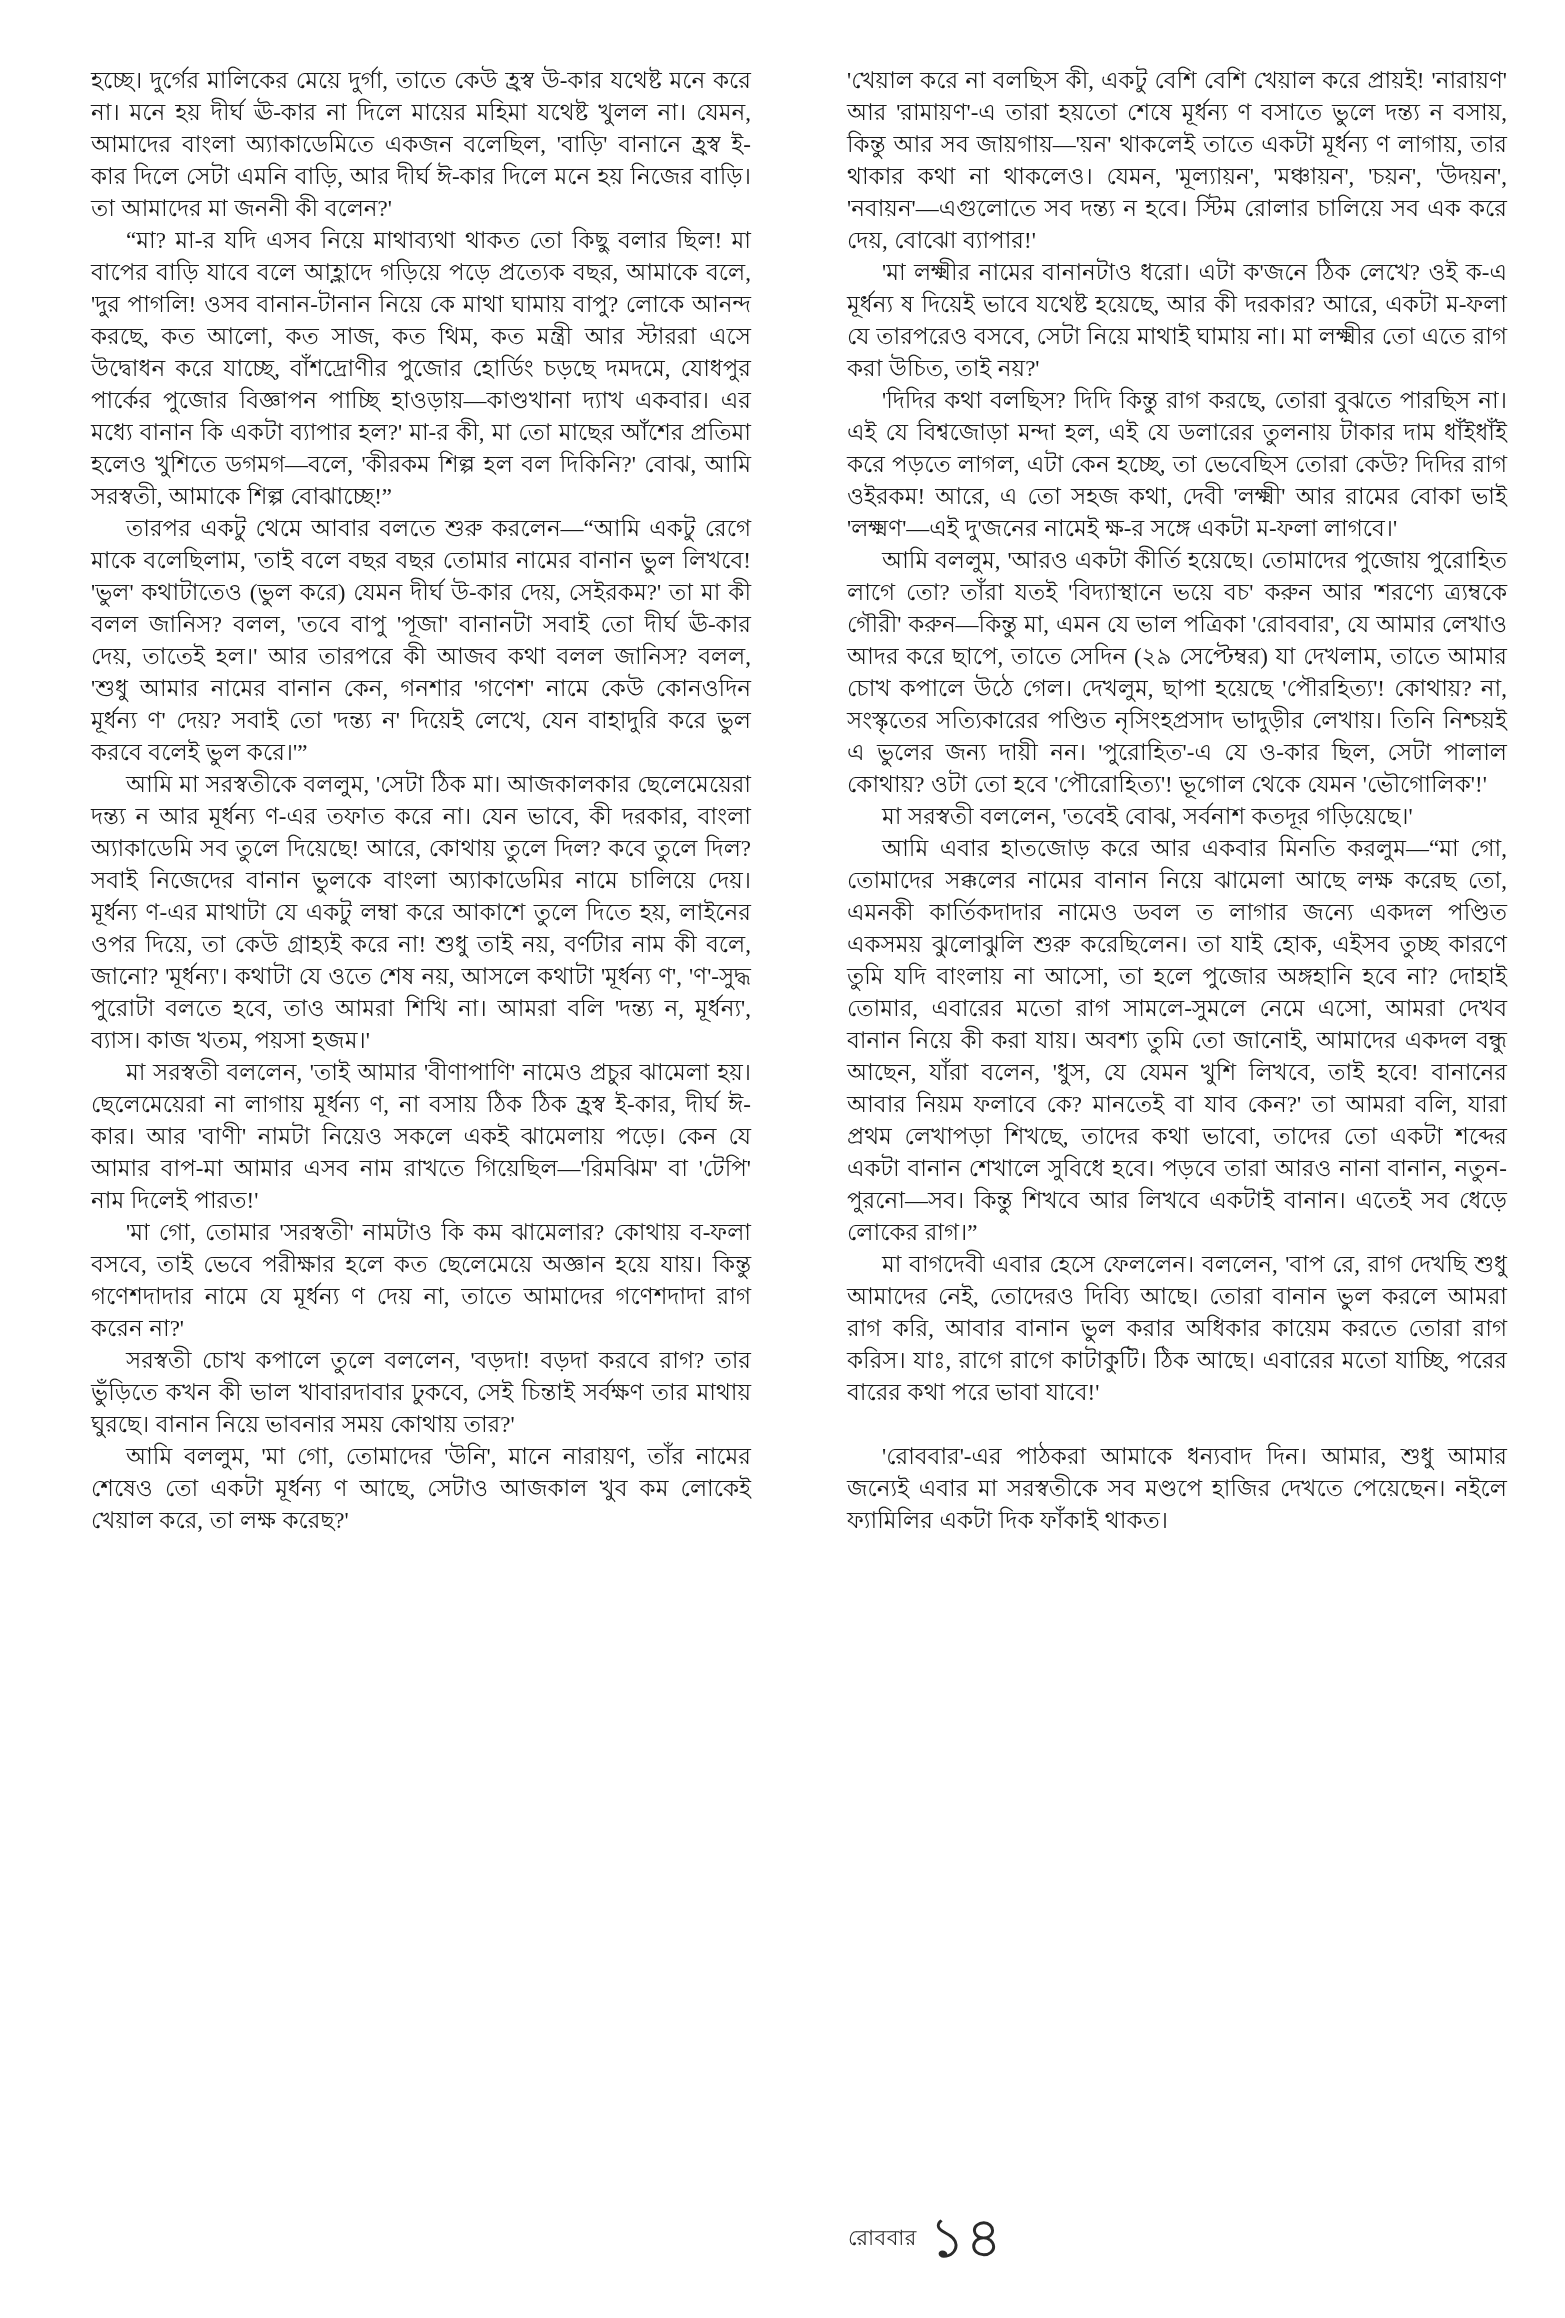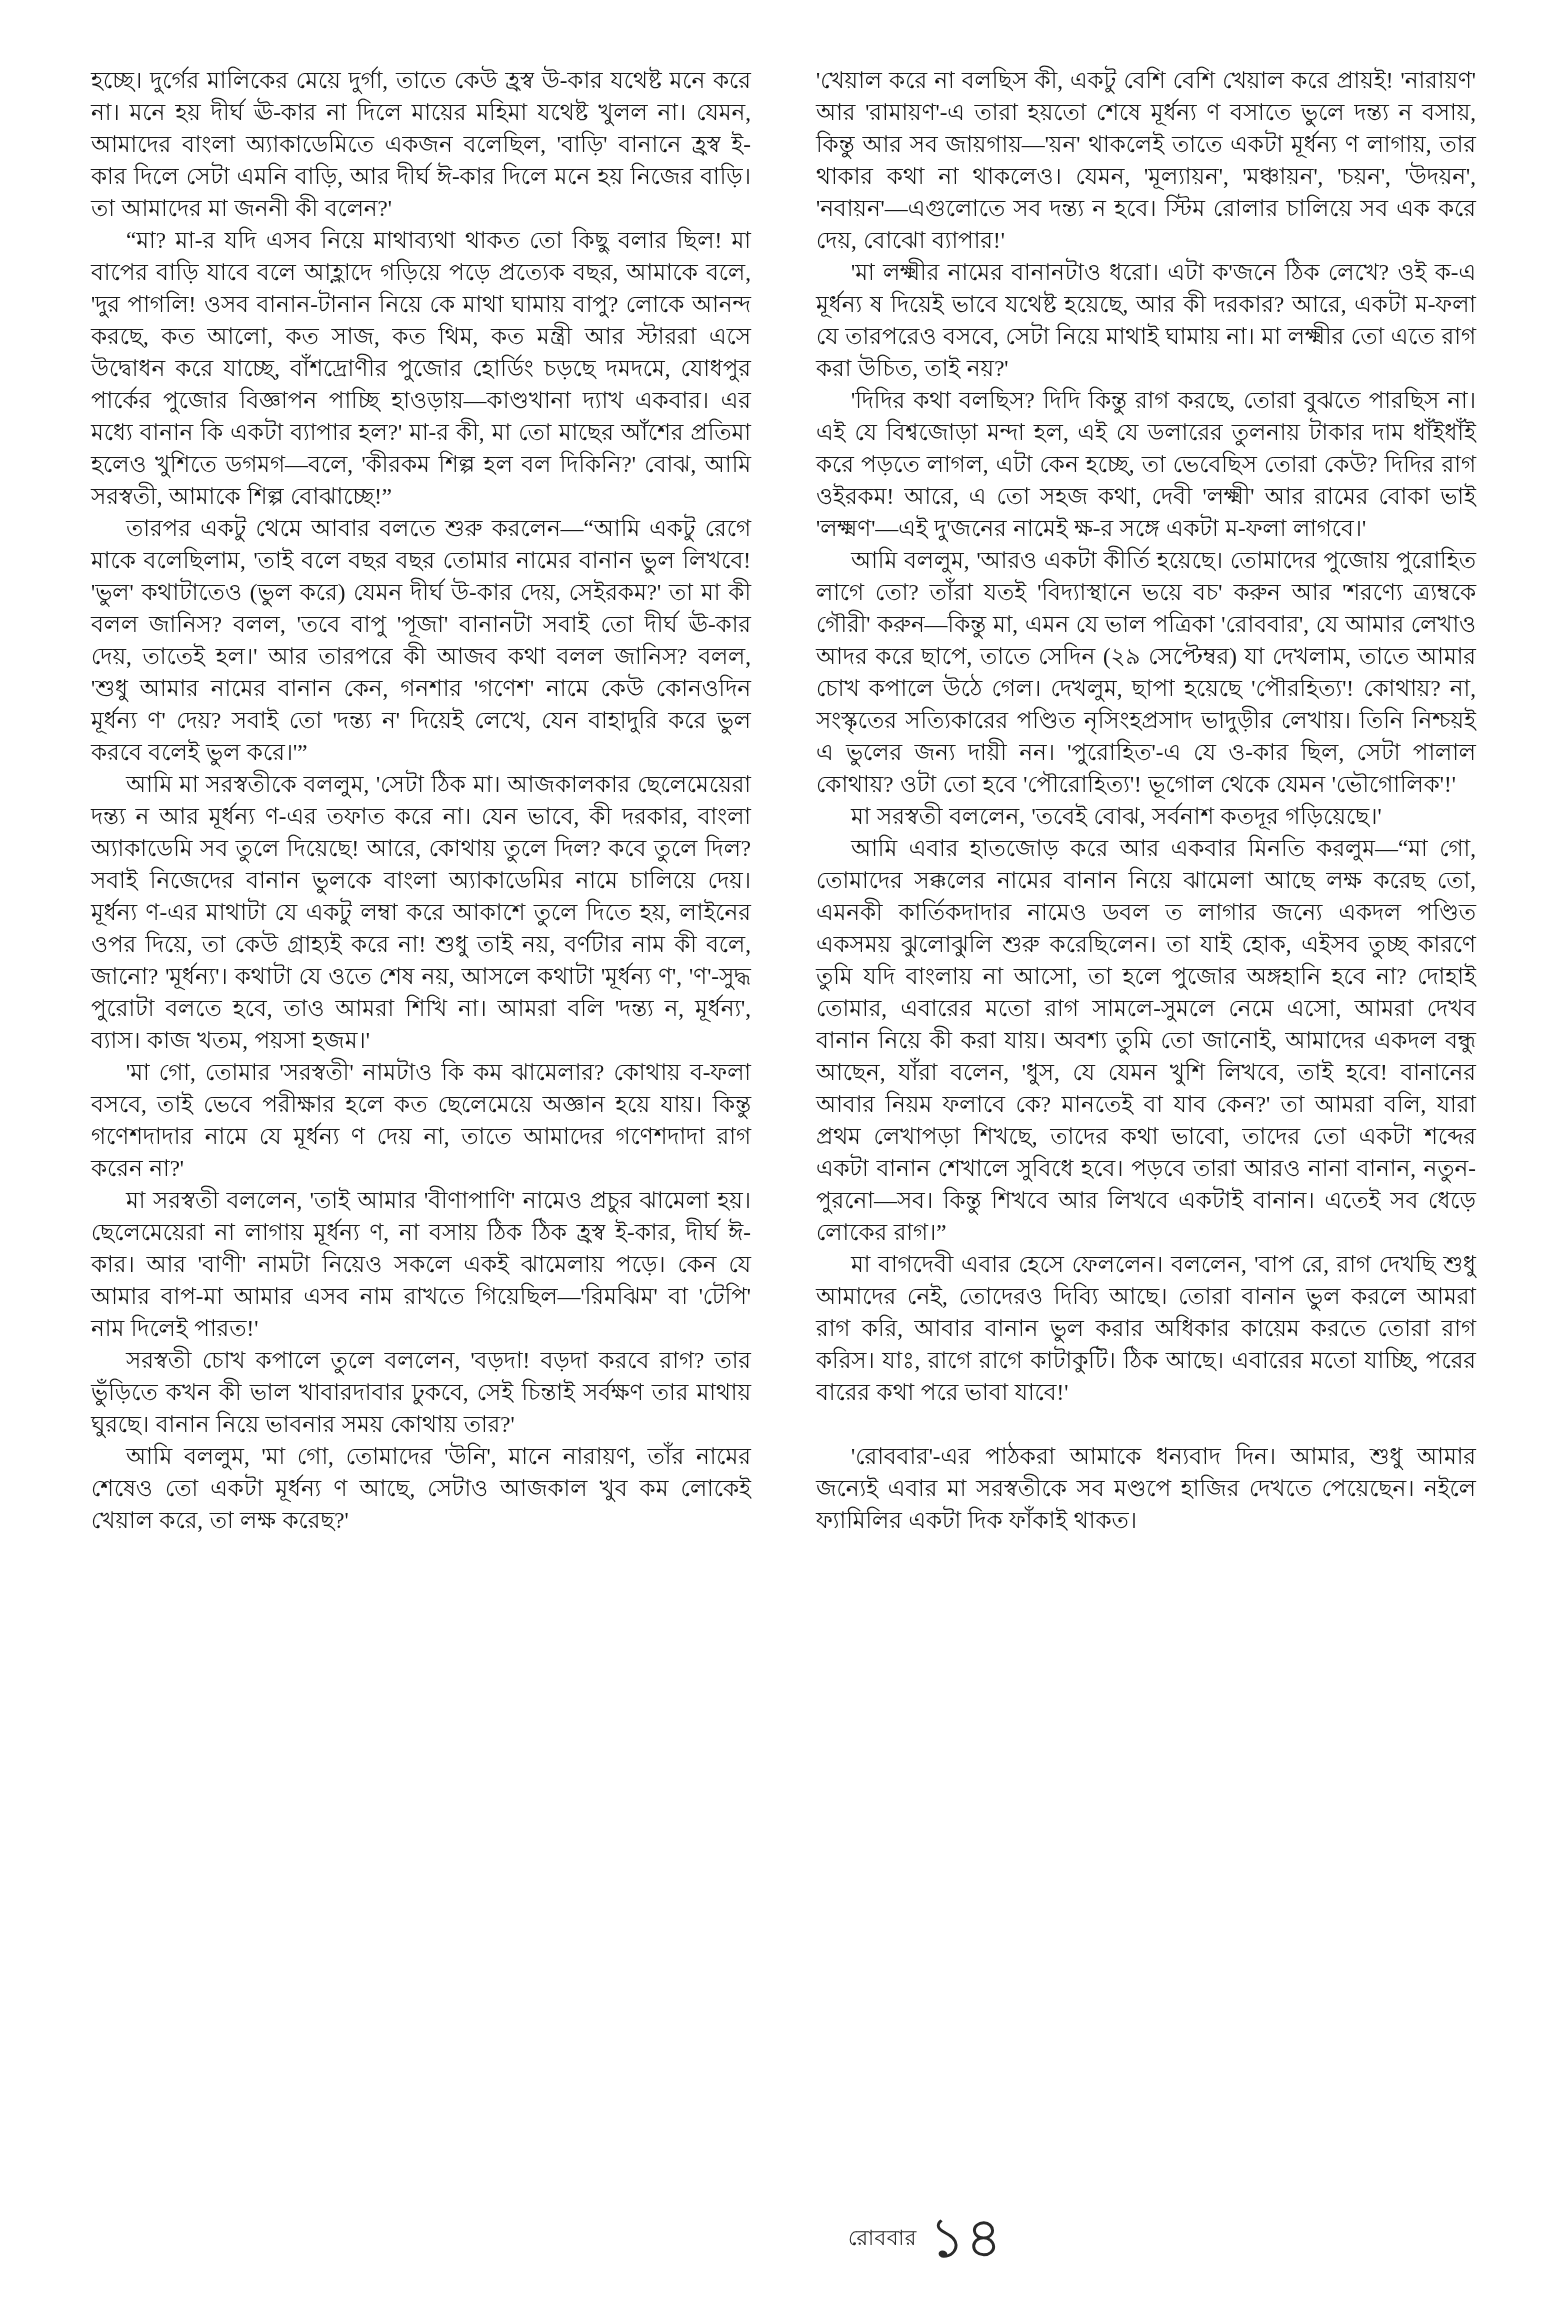--- a/index.html
+++ b/index.html
@@ -13,21 +13,21 @@
     background: #ffffff;
     overflow: hidden;
     color: #1b1b1b;
   }
   .content {
     position: absolute;
     top: 65px;
     left: 91px;
     width: 1383px;
     display: flex;
-    gap: 65px;
+    gap: 96px;
   }
   .column {
     flex: 0 0 660px;
     width: 660px;
   }
   .para {
     font-size: 23px;
     line-height: 32px;
     text-align: justify;
     color: #1b1b1b;
@@ -61,22 +61,22 @@
 <body>
 
 <div class="page">
 
   <div class="content">
     <div class="column">
         <p class="para">হচ্ছে। দুর্গের মালিকের মেয়ে দুর্গা, তাতে কেউ হ্রস্ব উ-কার যথেষ্ট মনে করে না। মনে হয় দীর্ঘ ঊ-কার না দিলে মায়ের মহিমা যথেষ্ট খুলল না। যেমন, আমাদের বাংলা অ্যাকাডেমিতে একজন বলেছিল, 'বাড়ি' বানানে হ্রস্ব ই-কার দিলে সেটা এমনি বাড়ি, আর দীর্ঘ ঈ-কার দিলে মনে হয় নিজের বাড়ি। তা আমাদের মা জননী কী বলেন?'</p>
         <p class="para indent">“মা? মা-র যদি এসব নিয়ে মাথাব্যথা থাকত তো কিছু বলার ছিল! মা বাপের বাড়ি যাবে বলে আহ্লাদে গড়িয়ে পড়ে প্রত্যেক বছর, আমাকে বলে, 'দুর পাগলি! ওসব বানান-টানান নিয়ে কে মাথা ঘামায় বাপু? লোকে আনন্দ করছে, কত আলো, কত সাজ, কত থিম, কত মন্ত্রী আর স্টাররা এসে উদ্বোধন করে যাচ্ছে, বাঁশদ্রোণীর পুজোর হোর্ডিং চড়ছে দমদমে, যোধপুর পার্কের পুজোর বিজ্ঞাপন পাচ্ছি হাওড়ায়—কাণ্ডখানা দ্যাখ একবার। এর মধ্যে বানান কি একটা ব্যাপার হল?' মা-র কী, মা তো মাছের আঁশের প্রতিমা হলেও খুশিতে ডগমগ—বলে, 'কীরকম শিল্প হল বল দিকিনি?' বোঝ, আমি সরস্বতী, আমাকে শিল্প বোঝাচ্ছে!”</p>
         <p class="para indent">তারপর একটু থেমে আবার বলতে শুরু করলেন—“আমি একটু রেগে মাকে বলেছিলাম, 'তাই বলে বছর বছর তোমার নামের বানান ভুল লিখবে! 'ভুল' কথাটাতেও (ভুল করে) যেমন দীর্ঘ উ-কার দেয়, সেইরকম?' তা মা কী বলল জানিস? বলল, 'তবে বাপু 'পূজা' বানানটা সবাই তো দীর্ঘ ঊ-কার দেয়, তাতেই হল।' আর তারপরে কী আজব কথা বলল জানিস? বলল, 'শুধু আমার নামের বানান কেন, গনশার 'গণেশ' নামে কেউ কোনওদিন মূর্ধন্য ণ' দেয়? সবাই তো 'দন্ত্য ন' দিয়েই লেখে, যেন বাহাদুরি করে ভুল করবে বলেই ভুল করে।'”</p>
         <p class="para indent">আমি মা সরস্বতীকে বললুম, 'সেটা ঠিক মা। আজকালকার ছেলেমেয়েরা দন্ত্য ন আর মূর্ধন্য ণ-এর তফাত করে না। যেন ভাবে, কী দরকার, বাংলা অ্যাকাডেমি সব তুলে দিয়েছে! আরে, কোথায় তুলে দিল? কবে তুলে দিল? সবাই নিজেদের বানান ভুলকে বাংলা অ্যাকাডেমির নামে চালিয়ে দেয়। মূর্ধন্য ণ-এর মাথাটা যে একটু লম্বা করে আকাশে তুলে দিতে হয়, লাইনের ওপর দিয়ে, তা কেউ গ্রাহ্যই করে না! শুধু তাই নয়, বর্ণটার নাম কী বলে, জানো? 'মূর্ধন্য'। কথাটা যে ওতে শেষ নয়, আসলে কথাটা 'মূর্ধন্য ণ', 'ণ'-সুদ্ধ পুরোটা বলতে হবে, তাও আমরা শিখি না। আমরা বলি 'দন্ত্য ন, মূর্ধন্য', ব্যাস। কাজ খতম, পয়সা হজম।'</p>
+        <p class="para indent">মা সরস্বতী বললেন, 'তাই আমার 'বীণাপাণি' নামেও প্রচুর ঝামেলা হয়। ছেলেমেয়েরা না লাগায় মূর্ধন্য ণ, না বসায় ঠিক ঠিক হ্রস্ব ই-কার, দীর্ঘ ঈ-কার। আর 'বাণী' নামটা নিয়েও সকলে একই ঝামেলায় পড়ে। কেন যে আমার বাপ-মা আমার এসব নাম রাখতে গিয়েছিল—'রিমঝিম' বা 'টেপি' নাম দিলেই পারত!'</p>
         <p class="para indent">'মা গো, তোমার 'সরস্বতী' নামটাও কি কম ঝামেলার? কোথায় ব-ফলা বসবে, তাই ভেবে পরীক্ষার হলে কত ছেলেমেয়ে অজ্ঞান হয়ে যায়। কিন্তু গণেশদাদার নামে যে মূর্ধন্য ণ দেয় না, তাতে আমাদের গণেশদাদা রাগ করেন না?'</p>
-        <p class="para indent">মা সরস্বতী বললেন, 'তাই আমার 'বীণাপাণি' নামেও প্রচুর ঝামেলা হয়। ছেলেমেয়েরা না লাগায় মূর্ধন্য ণ, না বসায় ঠিক ঠিক হ্রস্ব ই-কার, দীর্ঘ ঈ-কার। আর 'বাণী' নামটা নিয়েও সকলে একই ঝামেলায় পড়ে। কেন যে আমার বাপ-মা আমার এসব নাম রাখতে গিয়েছিল—'রিমঝিম' বা 'টেপি' নাম দিলেই পারত!'</p>
         <p class="para indent">সরস্বতী চোখ কপালে তুলে বললেন, 'বড়দা! বড়দা করবে রাগ? তার ভুঁড়িতে কখন কী ভাল খাবারদাবার ঢুকবে, সেই চিন্তাই সর্বক্ষণ তার মাথায় ঘুরছে। বানান নিয়ে ভাবনার সময় কোথায় তার?'</p>
         <p class="para indent">আমি বললুম, 'মা গো, তোমাদের 'উনি', মানে নারায়ণ, তাঁর নামের শেষেও তো একটা মূর্ধন্য ণ আছে, সেটাও আজকাল খুব কম লোকেই খেয়াল করে, তা লক্ষ করেছ?'</p>
       </div>
     <div class="column">
         <p class="para">'খেয়াল করে না বলছিস কী, একটু বেশি বেশি খেয়াল করে প্রায়ই! 'নারায়ণ' আর 'রামায়ণ'-এ তারা হয়তো শেষে মূর্ধন্য ণ বসাতে ভুলে দন্ত্য ন বসায়, কিন্তু আর সব জায়গায়—'য়ন' থাকলেই তাতে একটা মূর্ধন্য ণ লাগায়, তার থাকার কথা না থাকলেও। যেমন, 'মূল্যায়ন', 'মঞ্চায়ন', 'চয়ন', 'উদয়ন', 'নবায়ন'—এগুলোতে সব দন্ত্য ন হবে। স্টিম রোলার চালিয়ে সব এক করে দেয়, বোঝো ব্যাপার!'</p>
         <p class="para indent">'মা লক্ষ্মীর নামের বানানটাও ধরো। এটা ক'জনে ঠিক লেখে? ওই ক-এ মূর্ধন্য ষ দিয়েই ভাবে যথেষ্ট হয়েছে, আর কী দরকার? আরে, একটা ম-ফলা যে তারপরেও বসবে, সেটা নিয়ে মাথাই ঘামায় না। মা লক্ষ্মীর তো এতে রাগ করা উচিত, তাই নয়?'</p>
         <p class="para indent">'দিদির কথা বলছিস? দিদি কিন্তু রাগ করছে, তোরা বুঝতে পারছিস না। এই যে বিশ্বজোড়া মন্দা হল, এই যে ডলারের তুলনায় টাকার দাম ধাঁইধাঁই করে পড়তে লাগল, এটা কেন হচ্ছে, তা ভেবেছিস তোরা কেউ? দিদির রাগ ওইরকম! আরে, এ তো সহজ কথা, দেবী 'লক্ষ্মী' আর রামের বোকা ভাই 'লক্ষ্মণ'—এই দু'জনের নামেই ক্ষ-র সঙ্গে একটা ম-ফলা লাগবে।'</p>
         <p class="para indent">আমি বললুম, 'আরও একটা কীর্তি হয়েছে। তোমাদের পুজোয় পুরোহিত লাগে তো? তাঁরা যতই 'বিদ্যাস্থানে ভয়ে বচ' করুন আর 'শরণ্যে ত্র্যম্বকে গৌরী' করুন—কিন্তু মা, এমন যে ভাল পত্রিকা 'রোববার', যে আমার লেখাও আদর করে ছাপে, তাতে সেদিন (২৯ সেপ্টেম্বর) যা দেখলাম, তাতে আমার চোখ কপালে উঠে গেল। দেখলুম, ছাপা হয়েছে 'পৌরহিত্য'! কোথায়? না, সংস্কৃতের সত্যিকারের পণ্ডিত নৃসিংহপ্রসাদ ভাদুড়ীর লেখায়। তিনি নিশ্চয়ই এ ভুলের জন্য দায়ী নন। 'পুরোহিত'-এ যে ও-কার ছিল, সেটা পালাল কোথায়? ওটা তো হবে 'পৌরোহিত্য'! ভূগোল থেকে যেমন 'ভৌগোলিক'!'</p>
         <p class="para indent">মা সরস্বতী বললেন, 'তবেই বোঝ, সর্বনাশ কতদূর গড়িয়েছে।'</p>
         <p class="para indent">আমি এবার হাতজোড় করে আর একবার মিনতি করলুম—“মা গো, তোমাদের সক্কলের নামের বানান নিয়ে ঝামেলা আছে লক্ষ করেছ তো, এমনকী কার্তিকদাদার নামেও ডবল ত লাগার জন্যে একদল পণ্ডিত একসময় ঝুলোঝুলি শুরু করেছিলেন। তা যাই হোক, এইসব তুচ্ছ কারণে তুমি যদি বাংলায় না আসো, তা হলে পুজোর অঙ্গহানি হবে না? দোহাই তোমার, এবারের মতো রাগ সামলে-সুমলে নেমে এসো, আমরা দেখব বানান নিয়ে কী করা যায়। অবশ্য তুমি তো জানোই, আমাদের একদল বন্ধু আছেন, যাঁরা বলেন, 'ধুস, যে যেমন খুশি লিখবে, তাই হবে! বানানের আবার নিয়ম ফলাবে কে? মানতেই বা যাব কেন?' তা আমরা বলি, যারা প্রথম লেখাপড়া শিখছে, তাদের কথা ভাবো, তাদের তো একটা শব্দের একটা বানান শেখালে সুবিধে হবে। পড়বে তারা আরও নানা বানান, নতুন- পুরনো—সব। কিন্তু শিখবে আর লিখবে একটাই বানান। এতেই সব ধেড়ে লোকের রাগ।”</p>

